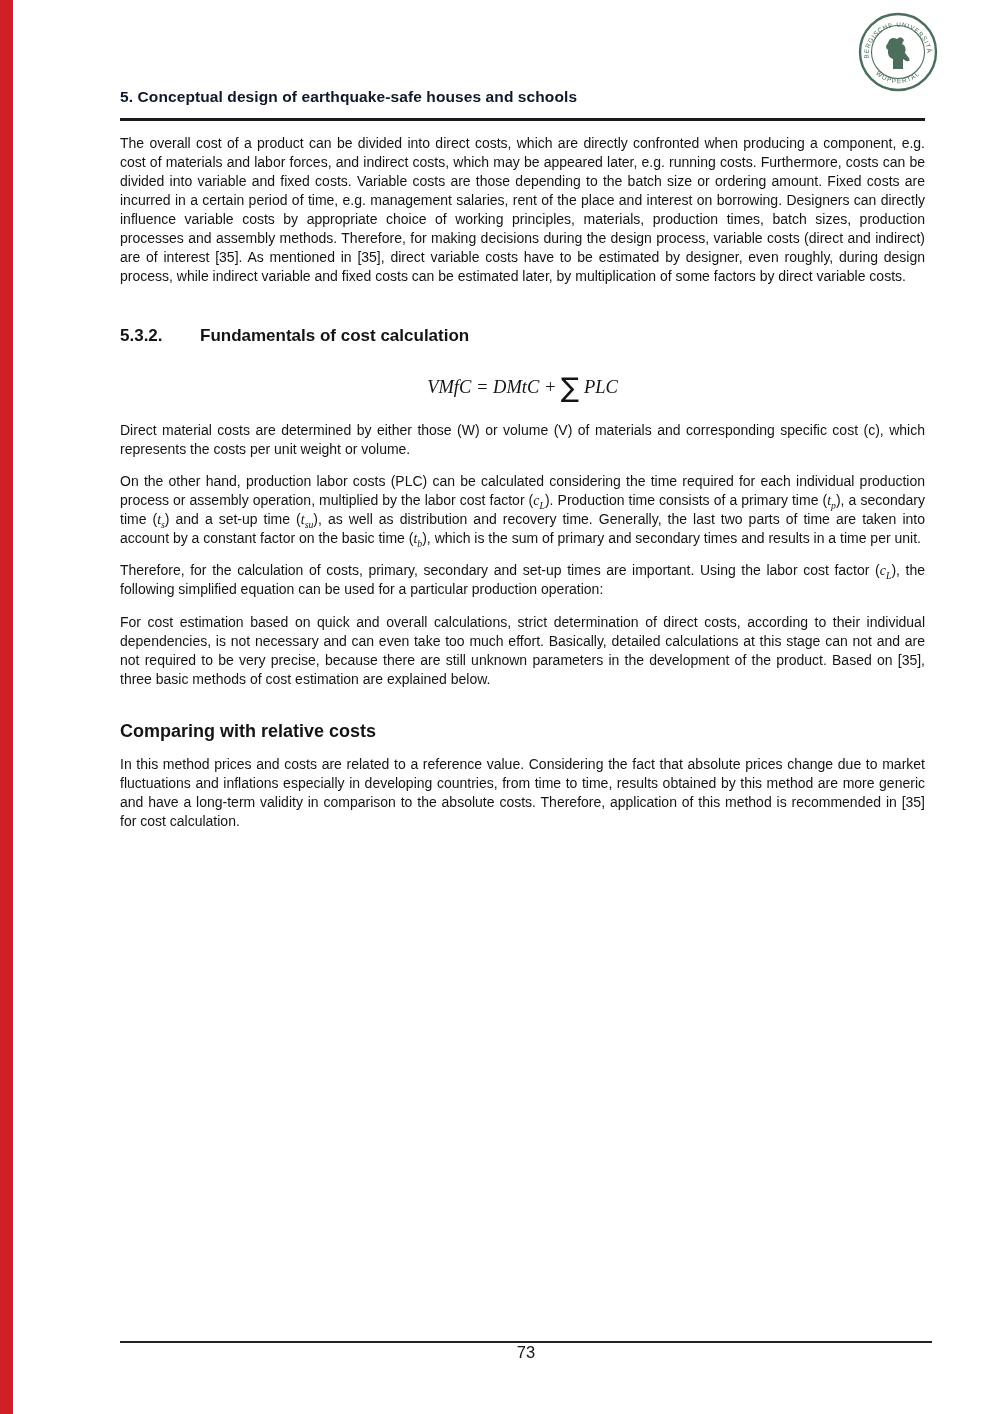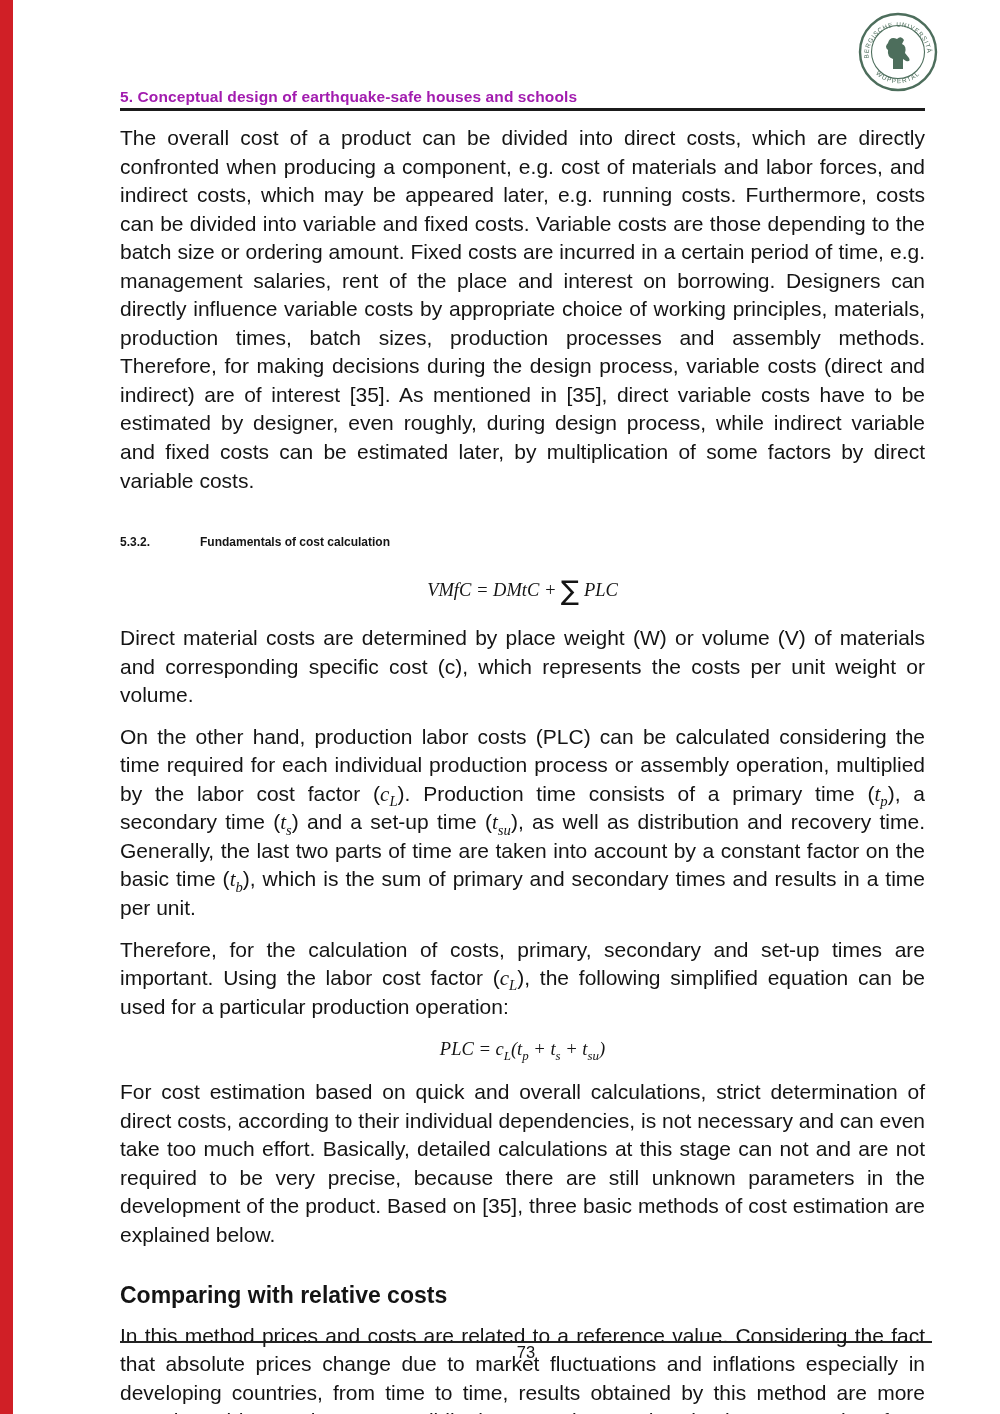--- a/index.html
+++ b/index.html
@@ -13,28 +13,28 @@
   .stripe {
     position:absolute; left:0; top:0; width:13px; height:1414px;
     background:var(--stripe);
   }
   .logo {
     position:absolute; top:12px; right:62px; width:80px; height:80px;
   }
   .page { padding:88px 75px 0 120px; }
   .header-bar {
     font-size:15.5px; font-weight:bold; letter-spacing:0.1px;
-    padding-bottom:2px; border-bottom:3px solid #1b1b1b; color:#a21caf;
+    padding-bottom:12px; border-bottom:3px solid #1b1b1b; color:#0f172a;
   }
   .para {
-    font-size:21px; line-height:1.36; text-align:justify; margin:13px 0;
+    font-size:14px; line-height:1.36; text-align:justify; margin:13px 0;
   }
-  .section-heading { font-size:12px; font-weight:bold; margin:40px 0 26px; }
+  .section-heading { font-size:17px; font-weight:bold; margin:40px 0 26px; }
   .section-num { display:inline-block; width:80px; }
-  .subheading { font-size:23px; font-weight:bold; margin:32px 0 12px; }
+  .subheading { font-size:18px; font-weight:bold; margin:32px 0 12px; }
   .equation {
     text-align:center; margin:18px 0;
     font-family:"Liberation Serif", serif; font-style:italic; font-size:18.5px;
   }
   .mi { font-family:"Liberation Serif", serif; font-style:italic; }
   sub { font-size:70%; line-height:0; position:relative; }
   .sigma {
     font-style:normal; font-size:27px; vertical-align:-4px;
     font-family:"DejaVu Sans", sans-serif;
   }
@@ -77,34 +77,31 @@
 
   <div class="section-heading">
     <span class="section-num">5.3.2.</span><span>Fundamentals of cost calculation</span>
   </div>
 
 
   <div class="equation">
     <span>VMfC = DMtC + </span><span class="sigma">∑</span><span> PLC</span>
   </div>
 
-  <p class="para">Direct material costs are determined by place weight (W) or volume (V) of materials and corresponding specific cost (c), which represents the costs per unit weight or volume.</p>
+  <p class="para">Direct material costs are determined by either those (W) or volume (V) of materials and corresponding specific cost (c), which represents the costs per unit weight or volume.</p>
 
 
   <p class="para">
     <span>On the other hand, production labor costs (PLC) can be calculated considering the time required for each individual production process or assembly operation, multiplied by the labor cost factor (</span><i class="mi">c</i><sub class="mi">L</sub><span>). Production time consists of a primary time (</span><i class="mi">t</i><sub class="mi">p</sub><span>), a secondary time (</span><i class="mi">t</i><sub class="mi">s</sub><span>) and a set-up time (</span><i class="mi">t</i><sub class="mi">su</sub><span>), as well as distribution and recovery time. Generally, the last two parts of time are taken into account by a constant factor on the basic time (</span><i class="mi">t</i><sub class="mi">b</sub><span>), which is the sum of primary and secondary times and results in a time per unit.</span>
   </p>
 
   <p class="para">
     <span>Therefore, for the calculation of costs, primary, secondary and set-up times are important. Using the labor cost factor (</span><i class="mi">c</i><sub class="mi">L</sub><span>), the following simplified equation can be used for a particular production operation:</span>
   </p>
 
-  <div class="equation">
-    <span>PLC = c</span><sub>L</sub><span>(t</span><sub>p</sub><span> + t</span><sub>s</sub><span> + t</span><sub>su</sub><span>)</span>
-  </div>
 
   <p class="para">For cost estimation based on quick and overall calculations, strict determination of direct costs, according to their individual dependencies, is not necessary and can even take too much effort. Basically, detailed calculations at this stage can not and are not required to be very precise, because there are still unknown parameters in the development of the product. Based on [35], three basic methods of cost estimation are explained below.</p>
 
   <div class="subheading">Comparing with relative costs</div>
 
   <p class="para">In this method prices and costs are related to a reference value. Considering the fact that absolute prices change due to market fluctuations and inflations especially in developing countries, from time to time, results obtained by this method are more generic and have a long-term validity in comparison to the absolute costs. Therefore, application of this method is recommended in [35] for cost calculation.</p>
 
 </div>
 
 <div class="footer">

